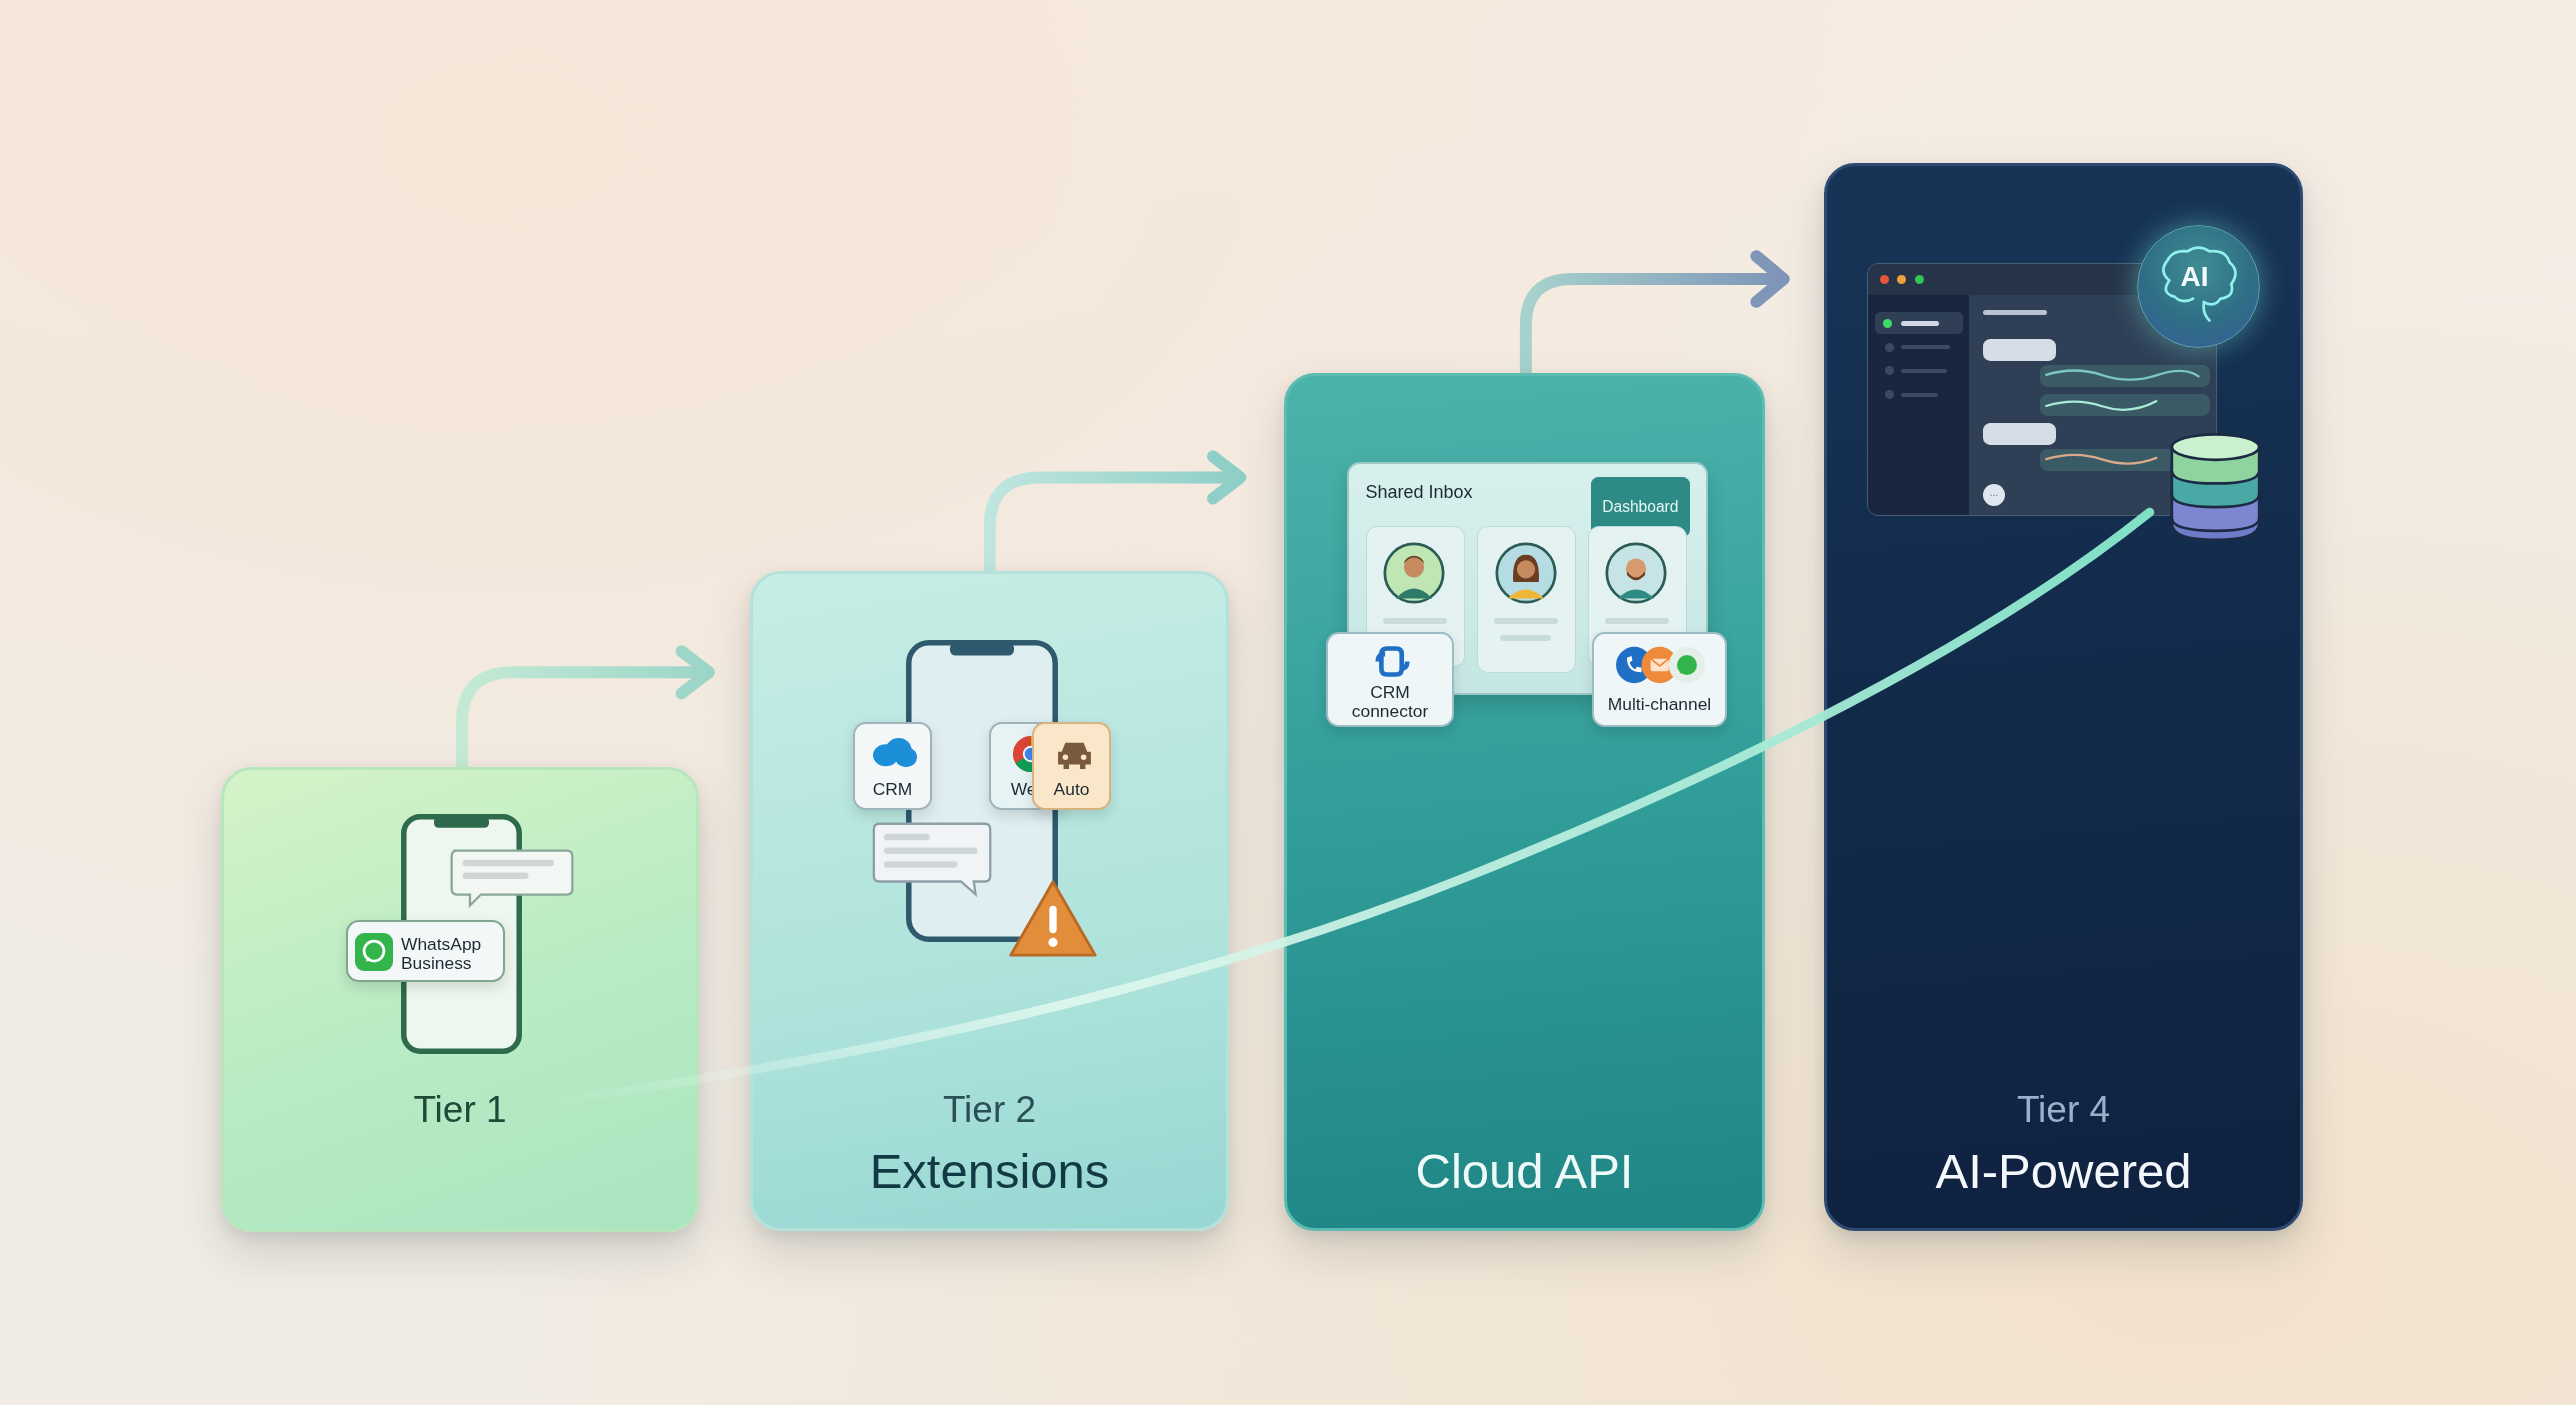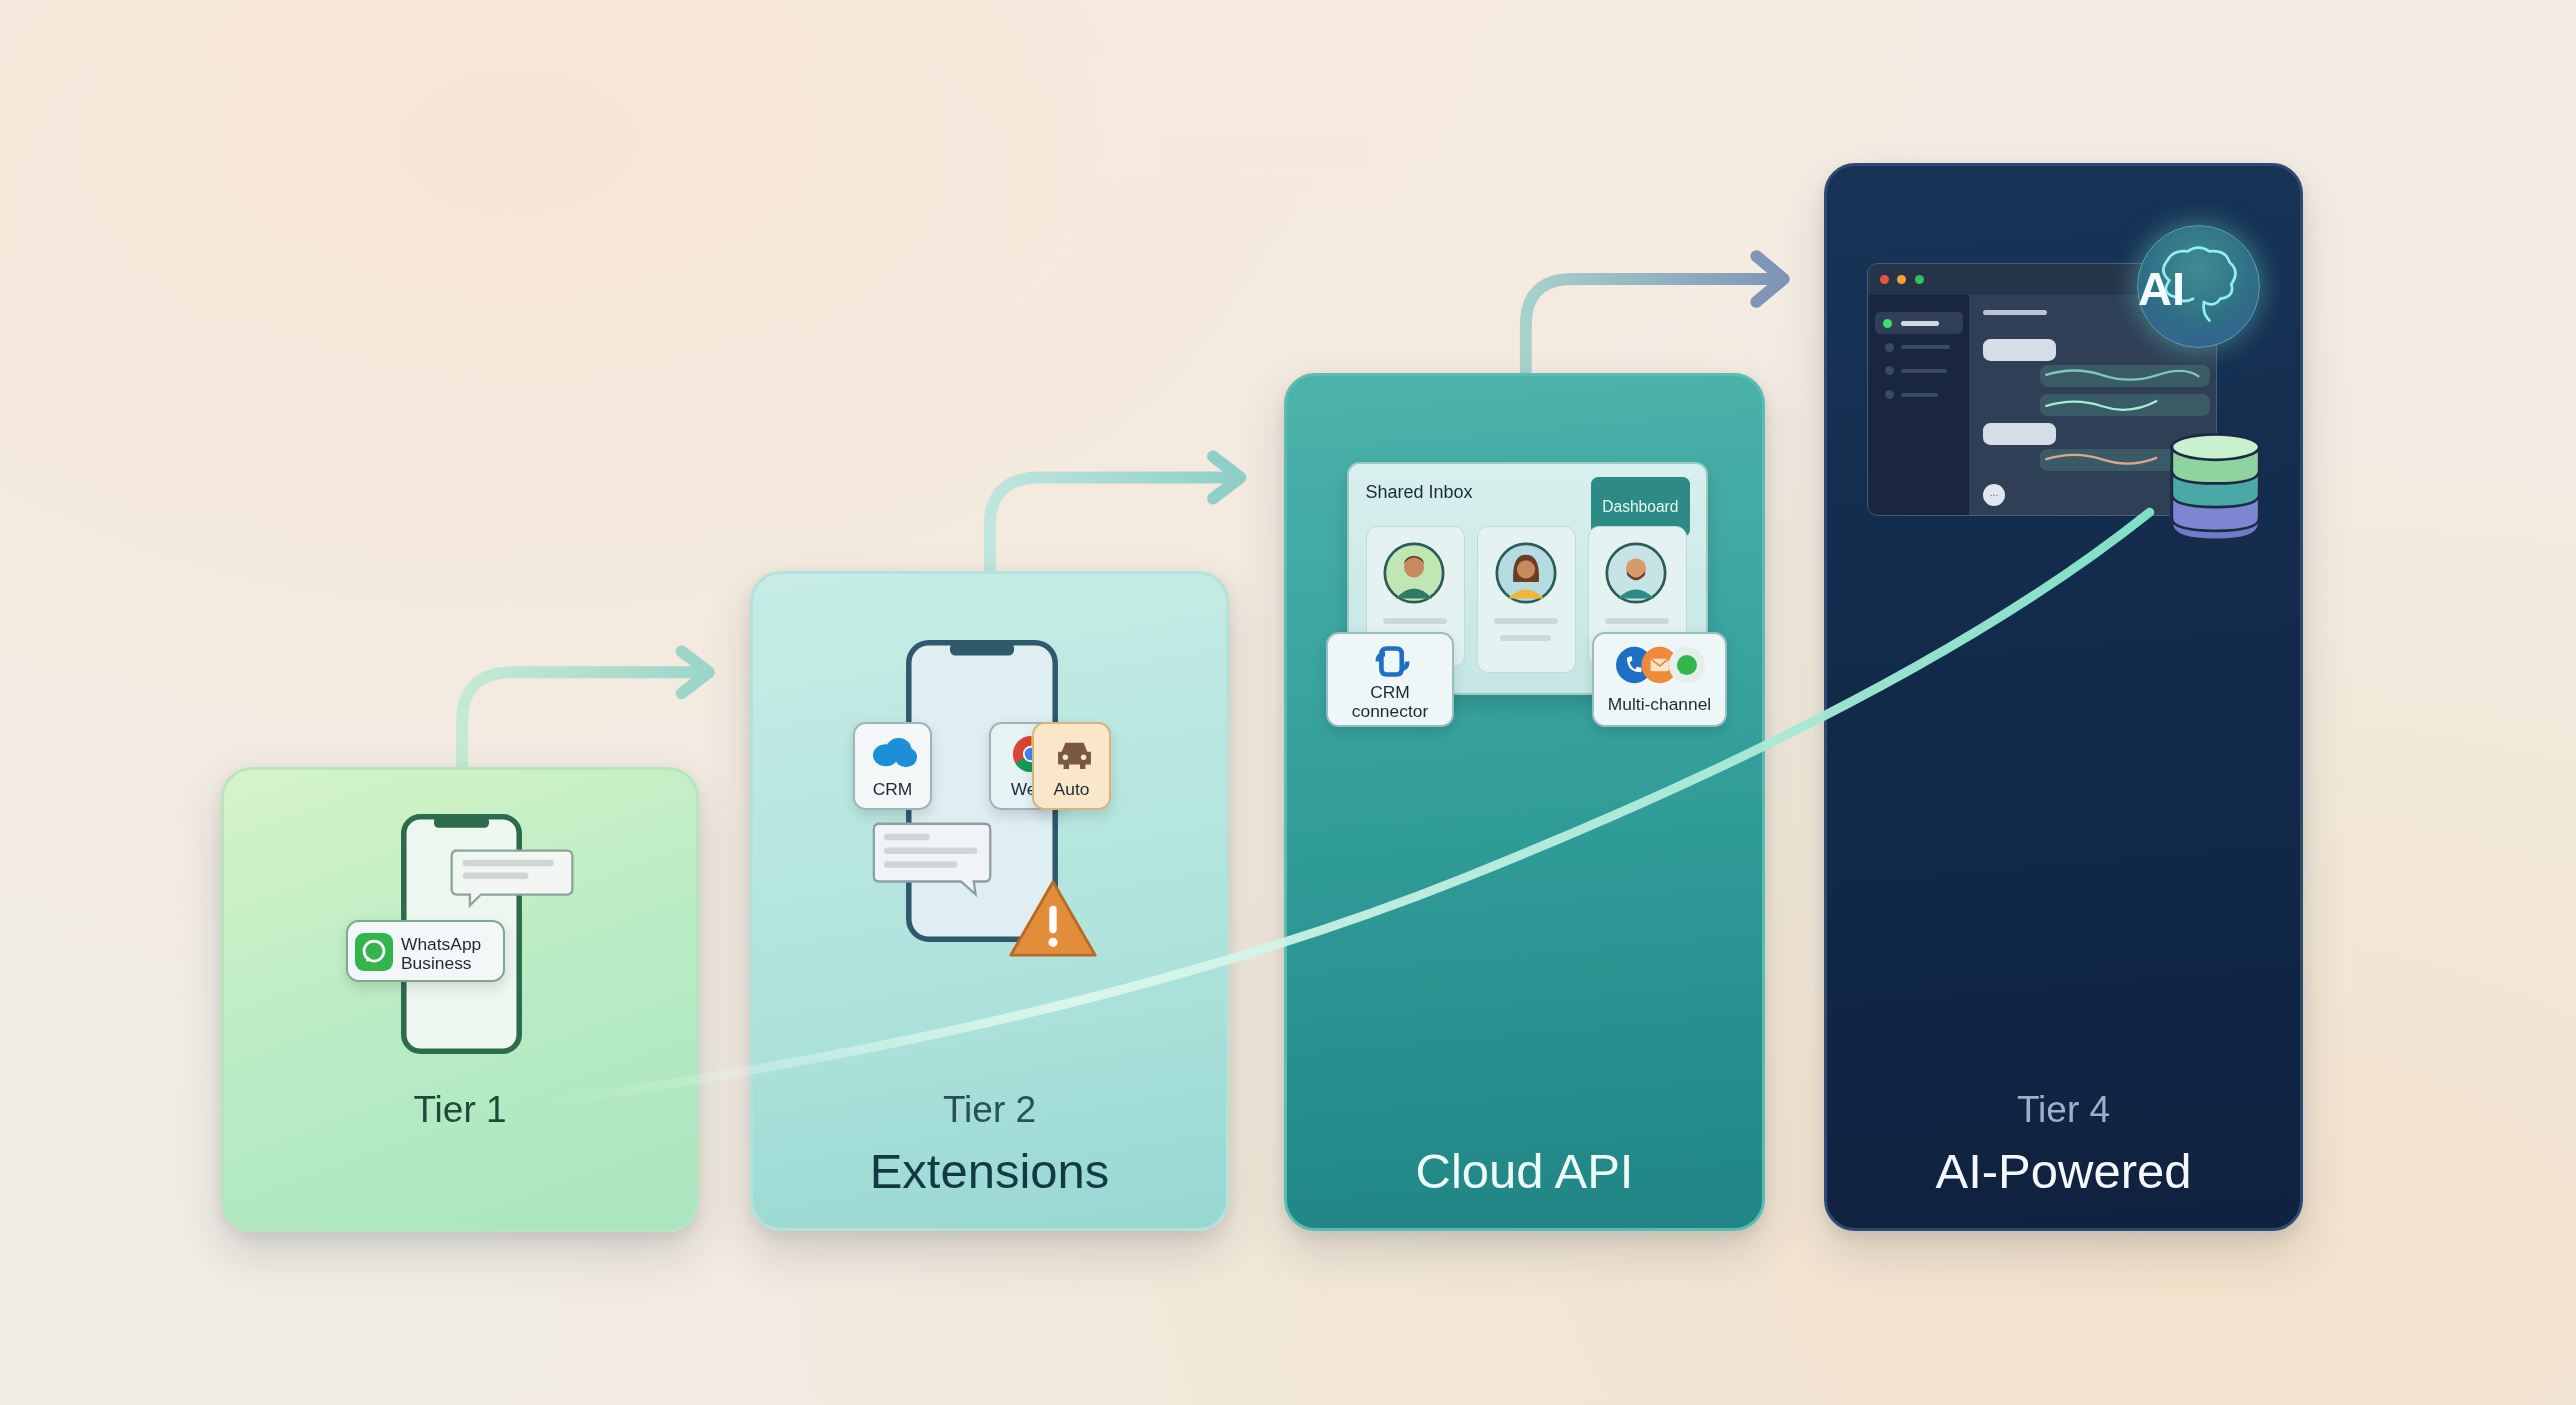--- a/index.html
+++ b/index.html
@@ -213,21 +213,21 @@
   <svg style="left:2038px;top:364px;width:165px;height:101px" viewBox="0 0 180 110" width="165" height="101">
     <path d="M8 12 Q40 2 70 12 T130 12 T176 14" fill="none" stroke="#7cc7c4" stroke-width="2.5"></path>
     <path d="M8 46 Q40 36 70 46 T130 40" fill="none" stroke="#a8ecd5" stroke-width="2.5"></path>
     <path d="M8 104 Q40 94 70 104 T130 102" fill="none" stroke="#d9a98a" stroke-width="2.5"></path>
   </svg>
   <div class="abs" style="left:2137px;top:225px;width:121px;height:121px;border-radius:50%;
      background:radial-gradient(circle at 50% 35%,#3f8d93 0%,#2f6e86 55%,#3a5a9a 100%);box-shadow:0 0 27.4px rgba(120,230,220,.45);border:1.8px solid #5aa6aa">
     <svg style="left:12.8px;top:18.3px;width:95px;height:82px" viewBox="0 0 104 90" width="95" height="82">
       <path d="M20 40 Q8 30 18 18 Q24 6 40 8 Q52 0 64 8 Q82 6 86 20 Q98 30 88 44 Q92 58 76 60 Q70 70 58 64 Q56 76 64 84 M20 40 Q10 54 26 58 Q34 66 46 60" fill="none" stroke="#8ff0ec" stroke-width="3" stroke-linecap="round"></path>
     </svg>
-    <div class="abs" style="left:0;right:8px;top:35px;text-align:left;font-size:47px;font-weight:bold;color:#f4fbff">AI</div>
+    <div class="abs" style="left:0;right:8px;top:35px;text-align:center;font-size:28px;font-weight:bold;color:#f4fbff">AI</div>
   </div>
   <svg style="left:2170px;top:432px;width:91px;height:112px" viewBox="0 0 100 122" width="91" height="112">
     <path d="M2 92 V100 Q2 118 50 118 Q98 118 98 100 V92Z" fill="#6f7dc9" stroke="#1d2a44" stroke-width="3"></path>
     <path d="M2 66 V94 Q2 108 50 108 Q98 108 98 94 V66Z" fill="#7d86d0" stroke="#1d2a44" stroke-width="3"></path>
     <path d="M2 40 V68 Q2 82 50 82 Q98 82 98 68 V40Z" fill="#4aa8a6" stroke="#1d2a44" stroke-width="3"></path>
     <path d="M2 16 V42 Q2 56 50 56 Q98 56 98 42 V16Z" fill="#8fd4a0" stroke="#1d2a44" stroke-width="3"></path>
     <ellipse cx="50" cy="16" rx="48" ry="14" fill="#c9f0cf" stroke="#1d2a44" stroke-width="3"></ellipse>
   </svg>
   <div class="lbl n" style="left:1824px;width:479px;top:1089px;color:#9cb0cc">Tier 4</div>
   <div class="lbl t" style="left:1824px;width:479px;top:1143px;color:#f4f8fc">AI-Powered</div>

